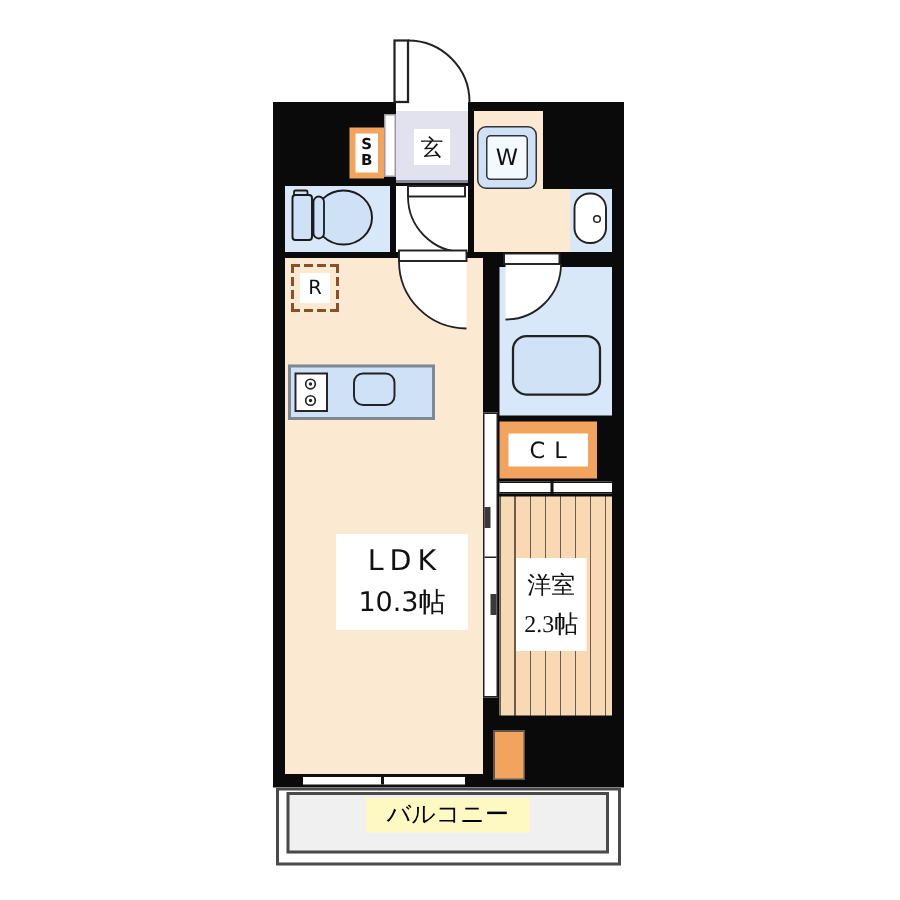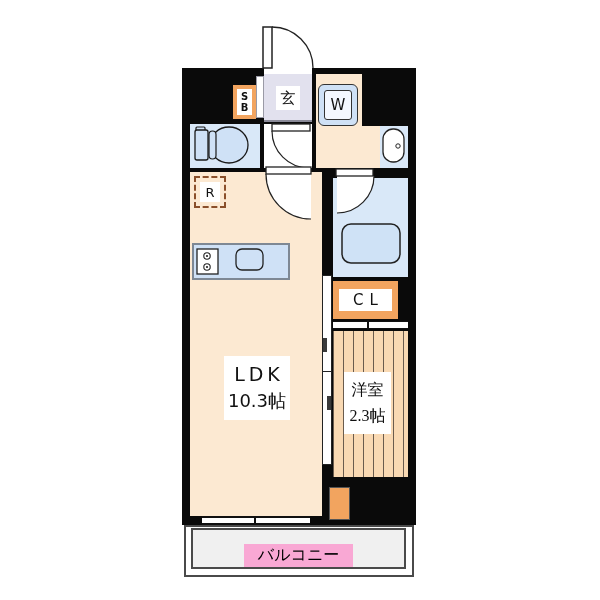--- a/index.html
+++ b/index.html
@@ -36,23 +36,23 @@
   .counter     { left:192px; top:243px; width:98px;  height:37px; background:#cfe1f6; border:2px solid #7e8894; }
   .sb-box      { left:233px; top:85px;  width:23px;  height:34px; background:#f2a45f; display:flex; align-items:center; justify-content:center; }
   .sb-lbl      { width:15px; height:26px; font-size:10px; line-height:1.15; font-weight:bold; text-align:center; }
   .w-machine   { left:318px; top:84px;  width:40px;  height:42px; background:#cfe1f6; border:1.5px solid #333; border-radius:6px; display:flex; align-items:center; justify-content:center; }
   .w-inner     { width:28px; height:30px; background:#f4f8ff; border:1px solid #333; border-radius:3px; font-size:15px; }
   .window      { left:202px; top:516px; width:108px; height:9px; background:#fff; border-top:2px solid #111; border-bottom:2px solid #111; }
   .win-tick    { position:absolute; left:52px; top:0; width:2px; height:5px; background:#111; }
   .pillar      { left:329px; top:487px; width:21px;  height:33px; background:#f2a45f; border:1px solid #555; }
   .balcony-out { left:184px; top:525px; width:230px; height:52px; background:#fff; border:2px solid #4a4a4a; }
   .balcony-in  { position:absolute; left:5px; top:1px; width:215px; height:41px; background:#f0f0f0; border:2px solid #4a4a4a; display:flex; align-items:flex-start; justify-content:center; }
-  .balcony-lbl { margin-top:14px; padding:1px 14px; font-size:16px; background:#f9a8d4; }
+  .balcony-lbl { margin-top:2px; padding:1px 14px; font-size:16px; background:#fef9c3; }
   .genkan-lbl  { left:276px; top:86px; width:24px; height:24px; font-size:15px; }
-  .ldk-lbl     { left:224px; top:356px; width:66px; height:64px; }
+  .ldk-lbl     { left:224px; top:356px; width:88px; height:64px; }
   .ldk-name    { font-size:19px; letter-spacing:4px; text-indent:4px; }
   .ldk-size    { font-size:18px; margin-top:4px; }
   .yo-lbl      { left:344px; top:372px; width:47px; height:62px; }
   .yo-name     { font-size:16px; }
   .yo-size     { font-size:16px; margin-top:5px;font-family:Liberation Serif, serif; }
   svg.overlay  { position:absolute; left:0; top:0; width:600px; height:600px; pointer-events:none; }
 </style>
 </head>
 <body>
 

